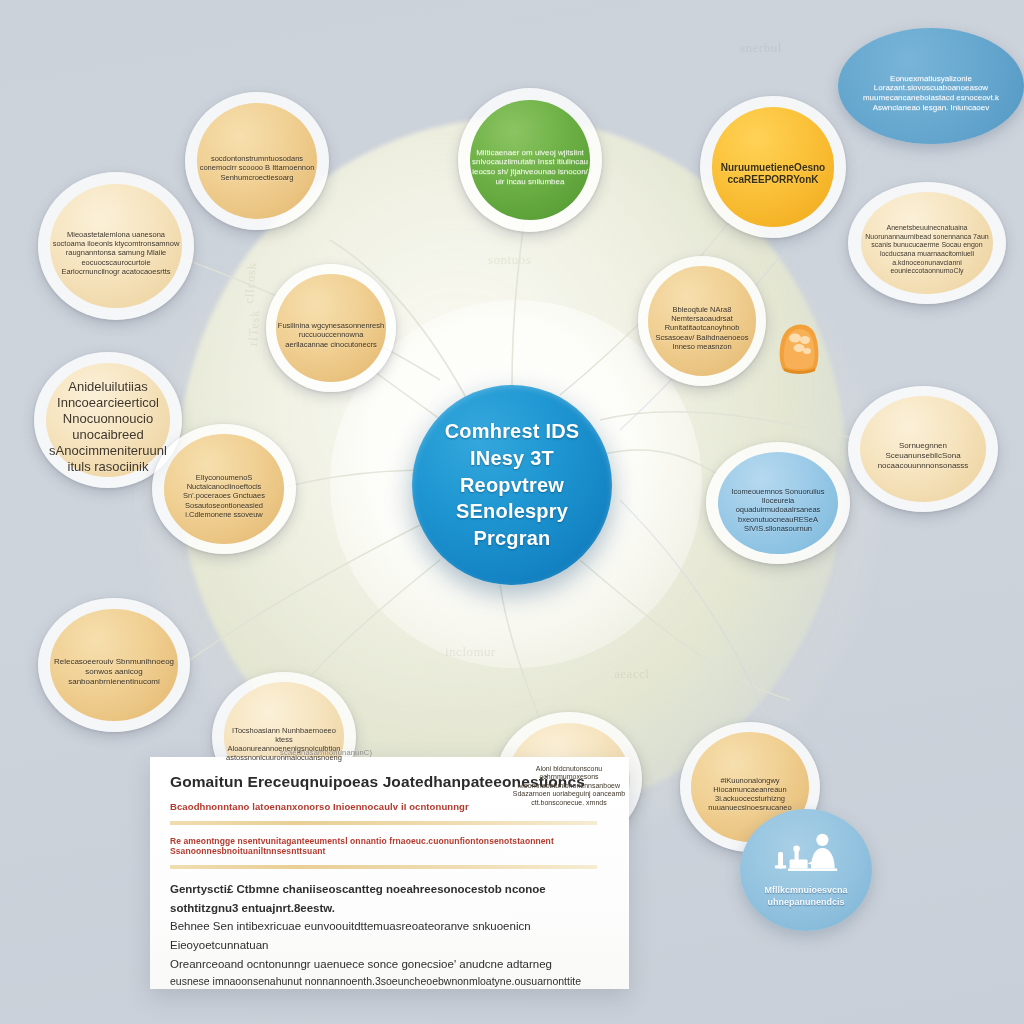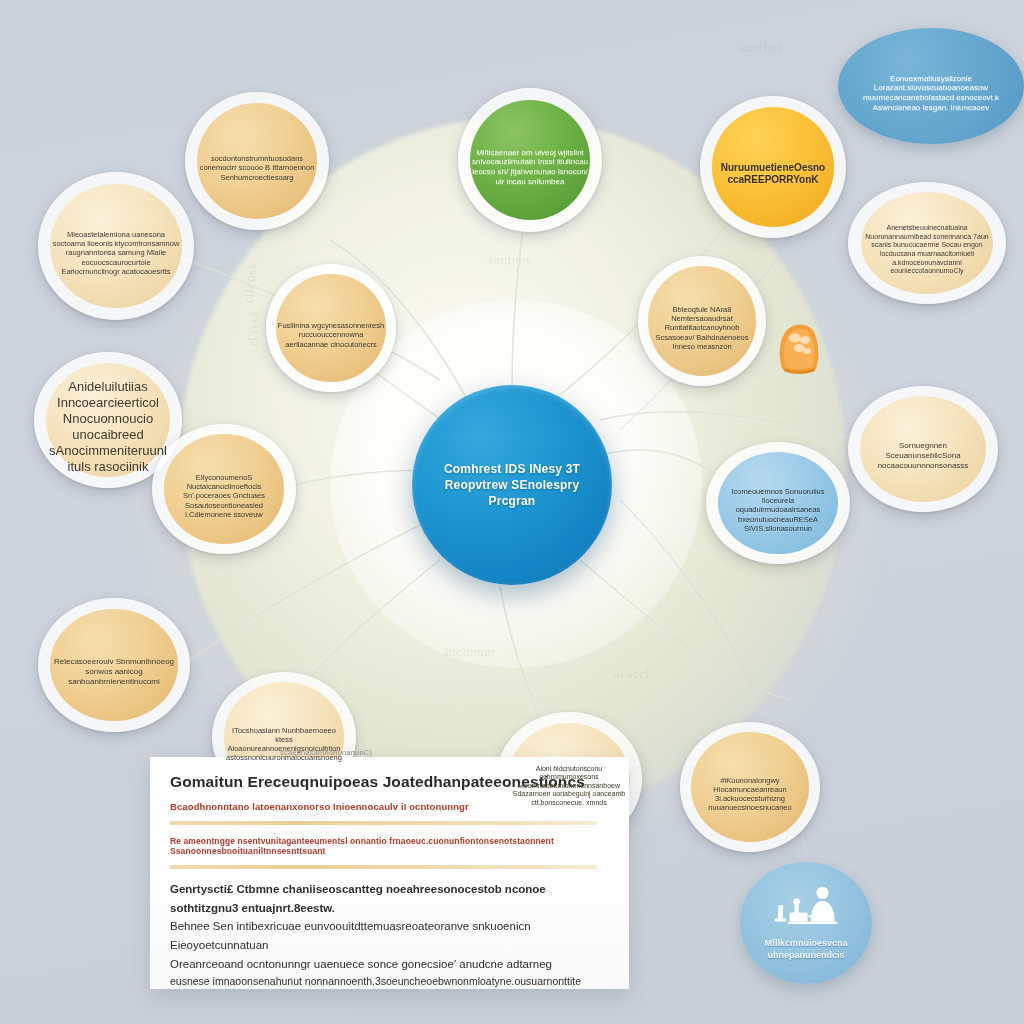--- a/index.html
+++ b/index.html
@@ -104,30 +104,30 @@
 
   
   #hub{
     position:absolute;left:412px;top:385px;width:200px;height:200px;
     border-radius:50%;
     background:radial-gradient(circle at 34% 26%,#35a8dd 0%,#1f97d2 38%,#1484c4 72%,#0e6fae 100%);
     box-shadow:0 10px 26px rgba(20,70,110,.35), inset 0 2px 6px rgba(255,255,255,.22);
     display:flex;align-items:center;justify-content:center;
   }
   #hub .hubtxt{
-    color:#ffffff;font-size:12px;font-weight:bold;line-height:1.34;
+    color:#ffffff;font-size:20px;font-weight:bold;line-height:1.34;
     text-align:center;padding:0 12px;letter-spacing:.2px;
     text-shadow:0 1px 2px rgba(0,50,85,.45);
   }
 
   
   .icon-badge{position:absolute;}
   #icon-orange{left:775px;top:318px;width:48px;height:58px;}
   #icon-lab{
-    left:740px;top:862px;width:132px;height:122px;border-radius:50%;
+    left:740px;top:809px;width:132px;height:122px;border-radius:50%;
     background:radial-gradient(circle at 42% 32%,#a8cfe6 0%,#95c4e0 48%,#85b9d9 82%,#7ab1d4 100%);
     box-shadow:0 6px 16px rgba(60,95,125,.26);
     display:flex;flex-direction:column;align-items:center;justify-content:center;
   }
   #icon-lab .cap{
     color:#f4fafe;font-size:9px;line-height:1.25;text-align:center;
     margin-top:3px;padding:0 10px;font-weight:bold;
     text-shadow:0 1px 1px rgba(40,80,110,.5);
   }
 

